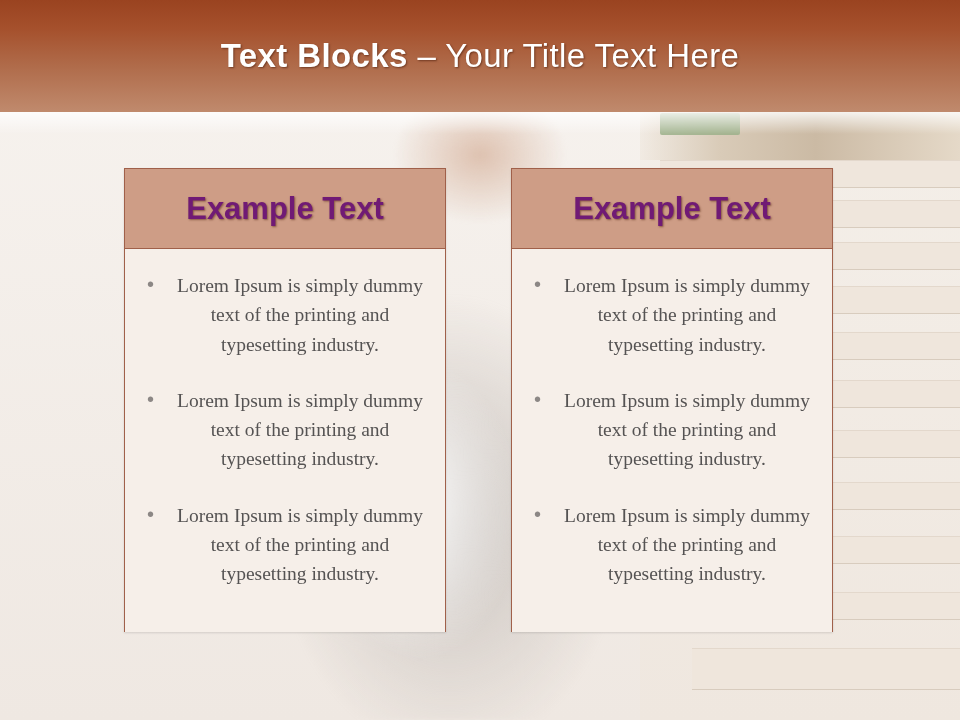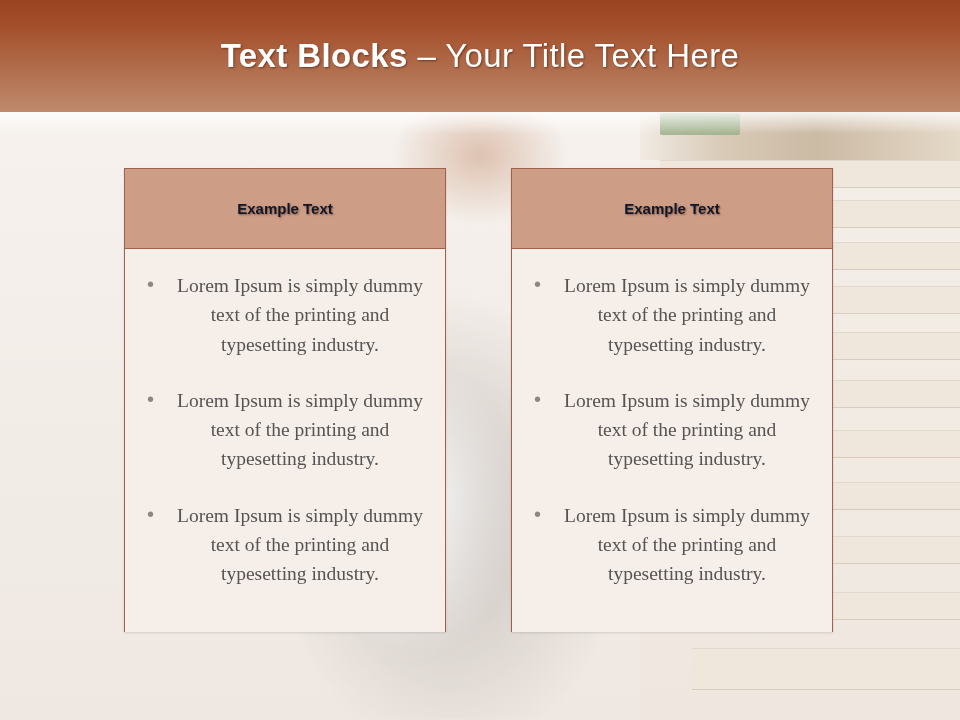--- a/index.html
+++ b/index.html
@@ -137,23 +137,23 @@
   .block-head {
     height: 80px;
     background: #ce9d86;
     display: flex;
     align-items: center;
     justify-content: center;
     border-bottom: 1px solid #a0604a;
     box-sizing: border-box;
   }
   .block-head-text {
-    font-size: 15px;
+    font-size: 31px;
     font-weight: bold;
-    color: #0f172a;
+    color: #701a75;
     text-shadow: 1px 1px 2px rgba(90,45,25,0.6);
   }
 
   .block-body {
     height: 383px;
     background: #f6efe9;
     box-sizing: border-box;
     padding: 22px 18px 10px 14px;
   }
 

